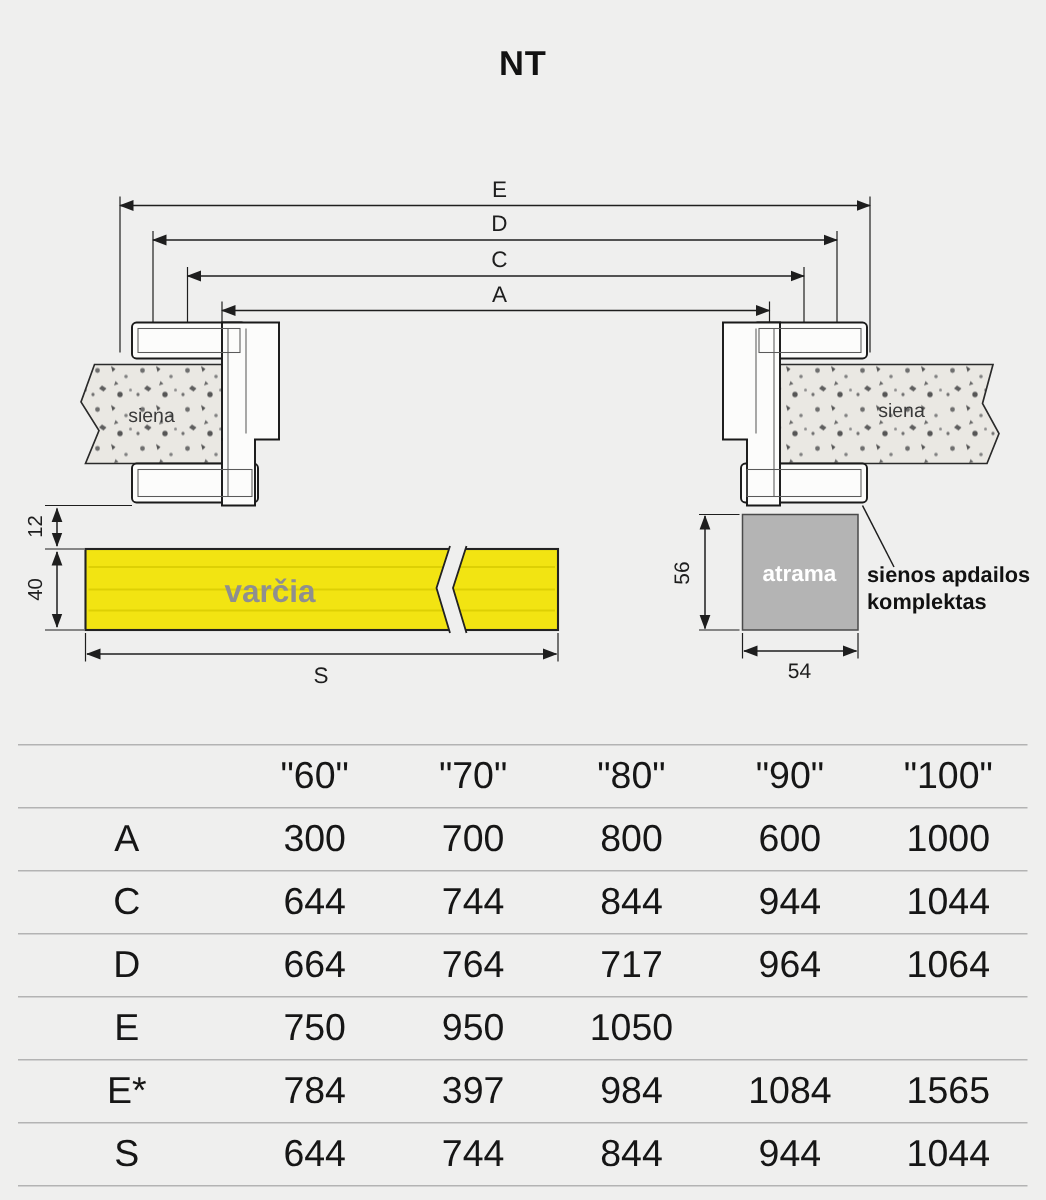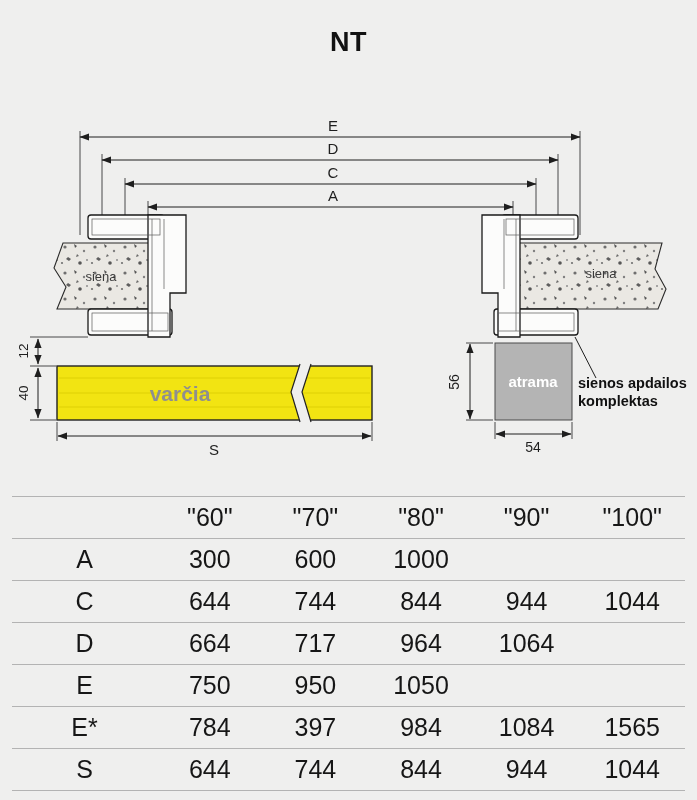--- a/index.html
+++ b/index.html
@@ -2,21 +2,21 @@
 <html><head>
 <meta charset="utf-8">
 <style>
   html,body{margin:0;padding:0;background:#efefee;}
   .page{
     width:697px;height:800px;position:relative;overflow:hidden;
     background:#efefee;font-family:"Liberation Sans",sans-serif;
   }
   .title{
     height:85px;display:flex;align-items:center;justify-content:center;
-    font-size:27px;font-weight:bold;color:#121212;letter-spacing:.5px;
+    font-size:23px;font-weight:bold;color:#121212;letter-spacing:.5px;
   }
   svg{display:block;}
   .dimtable{margin:6px 12px 0 12px;}
   .tr{
     display:grid;grid-template-columns:145px repeat(5,1fr);
     align-items:center;height:41px;border-bottom:1px solid #b3b3b3;
     font-size:25px;color:#161616;
   }
   .tr.header{border-top:1px solid #b3b3b3;}
   .tc{text-align:center;white-space:nowrap;}
@@ -163,36 +163,39 @@
       <div class="tc">"60"</div>
       <div class="tc">"70"</div>
       <div class="tc">"80"</div>
       <div class="tc">"90"</div>
       <div class="tc">"100"</div>
     </div>
 
     <div class="tr">
       <div class="tc">A</div>
       <div class="tc">300</div>
+      <div class="tc">700</div>
+      <div class="tc">800</div>
       <div class="tc">600</div>
       <div class="tc">1000</div>
     </div>
 
     <div class="tr">
       <div class="tc">C</div>
       <div class="tc">644</div>
       <div class="tc">744</div>
       <div class="tc">844</div>
       <div class="tc">944</div>
       <div class="tc">1044</div>
     </div>
 
     <div class="tr">
       <div class="tc">D</div>
       <div class="tc">664</div>
+      <div class="tc">764</div>
       <div class="tc">717</div>
       <div class="tc">964</div>
       <div class="tc">1064</div>
     </div>
 
     <div class="tr">
       <div class="tc">E</div>
       <div class="tc">750</div>
       <div class="tc">950</div>
       <div class="tc">1050</div>

